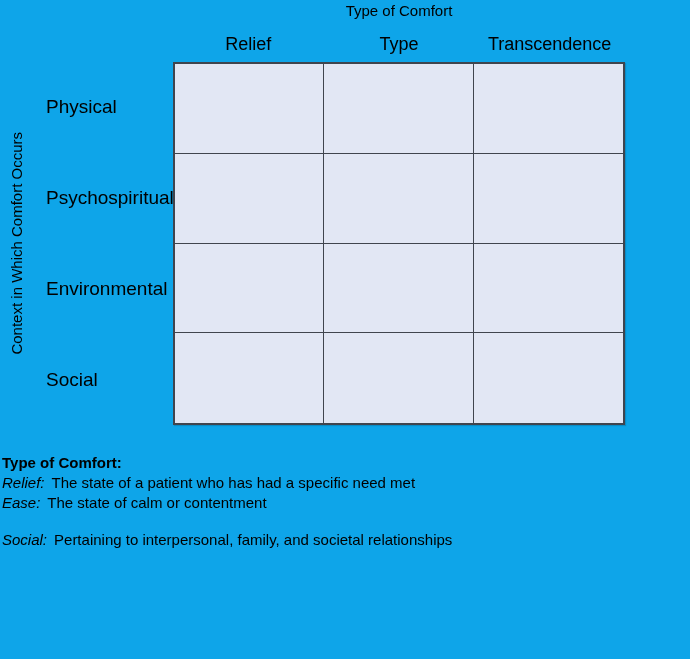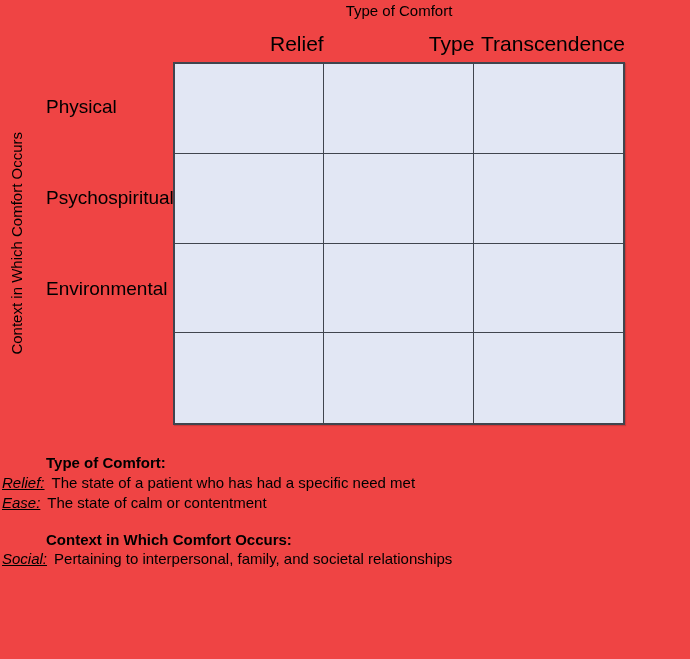--- a/index.html
+++ b/index.html
@@ -6,21 +6,21 @@
     margin: 0;
     padding: 0;
     background: #ffffff;
     font-family: "Liberation Sans", sans-serif;
     color: #000000;
   }
   #canvas {
     position: relative;
     width: 690px;
     height: 659px;
-    background: #ef4444;
+    background: #0ea5e9;
     overflow: hidden;
   }
 
   
   .col-axis-title {
     position: absolute;
     left: 173px;
     top: 2px;
     width: 452px;
     text-align: center;
@@ -29,22 +29,22 @@
   }
   .col-headers {
     position: absolute;
     left: 173px;
     top: 35px;
     width: 452px;
     display: flex;
   }
   .col-headers .col-header {
     flex: 1;
-    text-align: right;
-    font-size: 21px;
+    text-align: center;
+    font-size: 18px;
     line-height: 18px;
   }
   .matrix-grid {
     position: absolute;
     left: 173px;
     top: 62px;
     width: 452px;
     height: 363px;
     box-sizing: border-box;
     border: 2px solid var(--grid-line, #40454e);
@@ -96,25 +96,24 @@
   
   .legend {
     position: absolute;
     left: 2px;
     top: 453px;
     right: 2px;
     font-size: 15px;
   }
   .legend-section-1 { line-height: 20px; }
   .legend-section-2 { line-height: 19px; margin-top: 17px; }
-  .legend-heading { font-weight: bold; margin-left: 44px; }
+  .legend-heading { font-weight: bold; }
   .legend-term {
     font-style: italic;
     margin-right: 7px;
-    text-decoration: underline;
   }
   .cont-line { padding-left: 131px; }
 </style>
 </head>
 <body>
 
 <div id="canvas">
 
   <div class="col-axis-title">Type of Comfort</div>
 
@@ -125,20 +124,21 @@
   </div>
 
   <div class="row-axis-title">
     <span>Context in Which Comfort Occurs</span>
   </div>
 
   <div class="row-labels">
     <div class="row-label">Physical</div>
     <div class="row-label">Psychospiritual</div>
     <div class="row-label">Environmental</div>
+    <div class="row-label">Social</div>
   </div>
 
   <div class="matrix-grid">
     <div class="matrix-cell"></div>
     <div class="matrix-cell"></div>
     <div class="matrix-cell"></div>
     <div class="matrix-cell"></div>
     <div class="matrix-cell"></div>
     <div class="matrix-cell"></div>
     <div class="matrix-cell"></div>
@@ -155,20 +155,19 @@
       <div class="legend-heading">Type of Comfort:</div>
       <div class="legend-entry">
         <span class="legend-term">Relief:</span><span>The state of a patient who has had a specific need met</span>
       </div>
       <div class="legend-entry">
         <span class="legend-term">Ease:</span><span>The state of calm or contentment</span>
       </div>
     </div>
 
     <div class="legend-section-2">
-      <div class="legend-heading">Context in Which Comfort Occurs:</div>
       <div class="legend-entry">
         <span class="legend-term">Social:</span><span>Pertaining to interpersonal, family, and societal relationships</span>
       </div>
     </div>
 
   </div>
 </div>
 
 </body></html>

